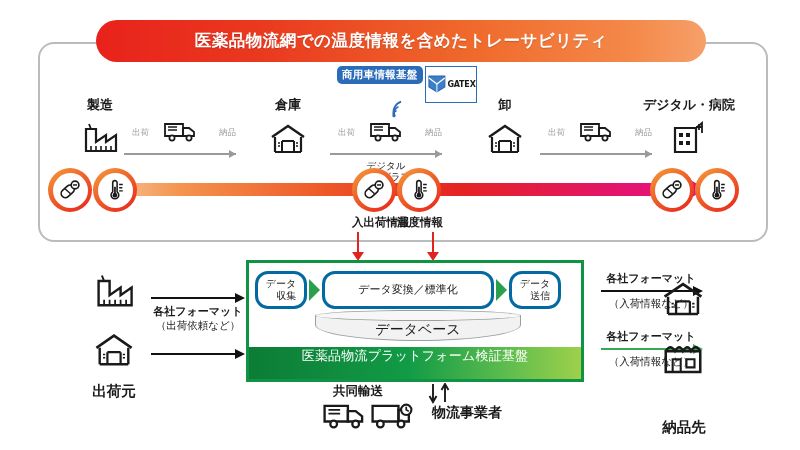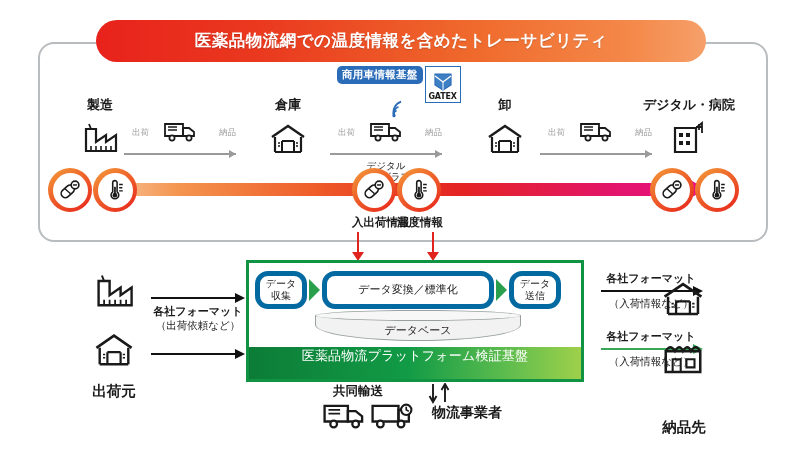--- a/index.html
+++ b/index.html
@@ -25,22 +25,22 @@
     text-shadow:0 1px 1px rgba(0,0,0,.18);
   }
 
   
   #gatex-wrap{left:337px;top:66px;display:flex;align-items:flex-start;}
   #gatex-label{
     background:#2b6cb8;color:#fff;font-size:10.5px;font-weight:bold;
     padding:3px 5px 4px;line-height:1;letter-spacing:.3px;border-radius:5px;
   }
   #gatex-logo{
-    width:36px;height:37px;border:1.5px solid #2b6cb8;background:#fff;
-    margin-left:2px;display:flex;flex-direction:column;align-items:center;
+    width:52px;height:37px;border:1.5px solid #2b6cb8;background:#fff;
+    margin-left:2px;display:flex;flex-direction:row;align-items:center;
     justify-content:flex-end;padding-bottom:1px;box-sizing:border-box;
   }
   #gatex-logo .gx-txt{font-size:8px;font-weight:bold;color:#1a1a1a;letter-spacing:-.2px;}
 
   
   .node{width:80px;text-align:center;}
   .node-label{font-size:13px;font-weight:bold;white-space:nowrap;line-height:1.1;}
   .node-icon{height:42px;display:flex;align-items:flex-end;justify-content:center;margin-top:3px;}
 
   
@@ -80,37 +80,37 @@
   .red-arrow .head{width:0;height:0;margin:0 auto;border-left:6px solid transparent;border-right:6px solid transparent;border-top:9px solid #e0231d;}
 
   
   #platform{
     left:246px;top:260px;width:338px;height:122px;
     border:3px solid #109444;background:#fff;box-sizing:border-box;
   }
   #platform-inner{height:84px;position:relative;}
   #pill-row{display:flex;align-items:center;padding:8px 6px 0;}
   .pill{
-    border:5px solid #0369a1;border-radius:13px;background:#fff;
-    font-size:10px;line-height:1.2;text-align:center;
+    border:3px solid #0369a1;border-radius:13px;background:#fff;
+    font-size:10px;line-height:1.2;text-align:right;
     display:flex;align-items:center;justify-content:center;
     padding:4px 2px;box-sizing:border-box;
   }
   #pill-collect{width:52px;height:38px;}
   #pill-main{width:172px;height:38px;font-size:11px;}
   #pill-send{width:52px;height:38px;}
   .chev{width:0;height:0;border-left:11px solid #2aa04c;border-top:11px solid transparent;border-bottom:11px solid transparent;margin:0 2px;}
   #db{
     position:absolute;left:66px;top:52px;width:206px;height:30px;
   }
   #db-body{
     width:206px;height:26px;background:#f2f2f2;border:1px solid #9aa0a2;
     border-radius:0 0 50% 50%/0 0 16px 16px;box-sizing:border-box;
     display:flex;align-items:center;justify-content:center;
-    font-size:11px;padding-top:4px;
+    font-size:14px;padding-top:4px;
   }
   #db-top{
     position:absolute;left:0;top:-5px;width:206px;height:11px;
     background:#f7f7f7;border:1px solid #9aa0a2;border-radius:50%;box-sizing:border-box;
   }
   #platform-banner{
     height:32px;background:linear-gradient(to right,#0c7c36 0%,#129b46 48%,#5fbd4e 78%,#9ed04a 100%);
     display:flex;align-items:flex-start;justify-content:center;
     color:#fff;font-weight:normal;font-size:13px;letter-spacing:.2px;
   }

